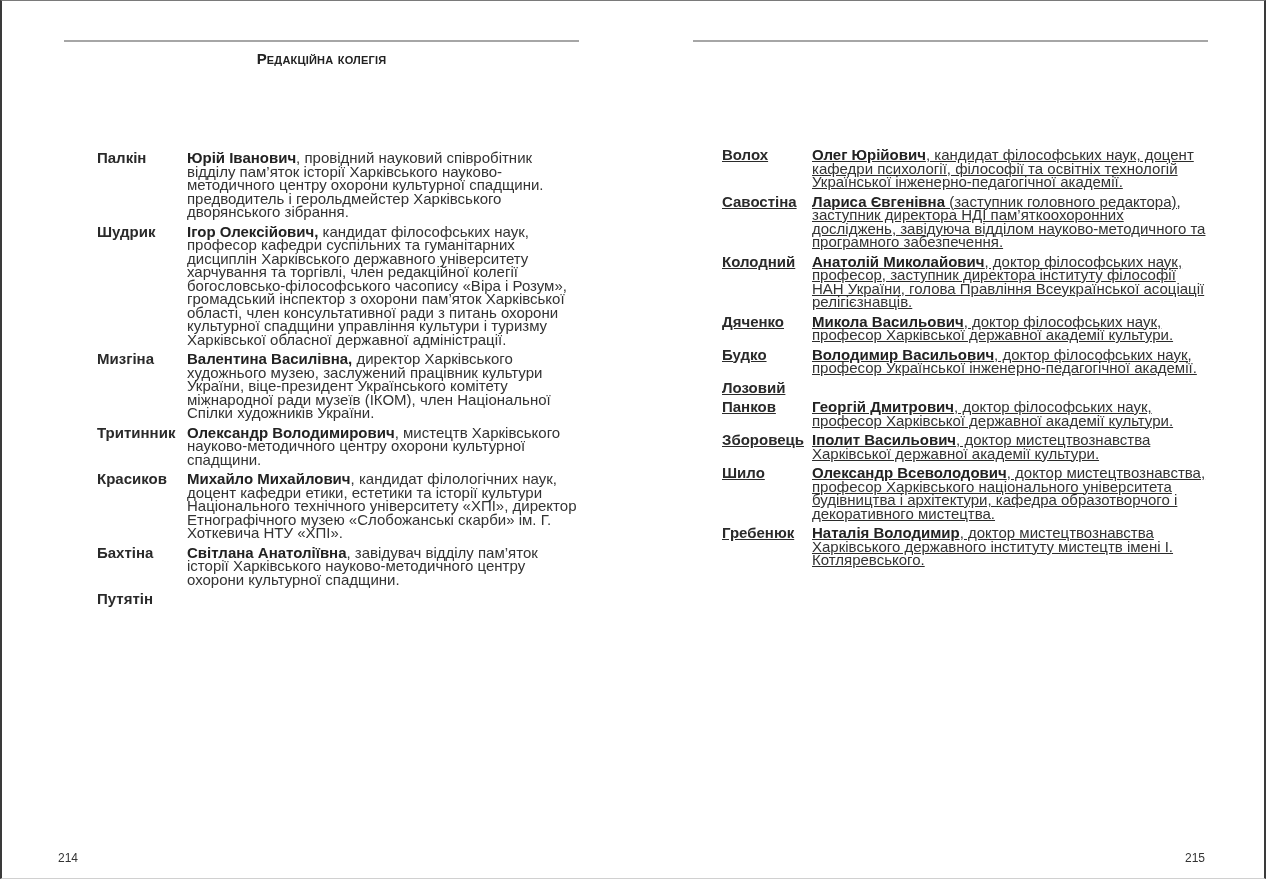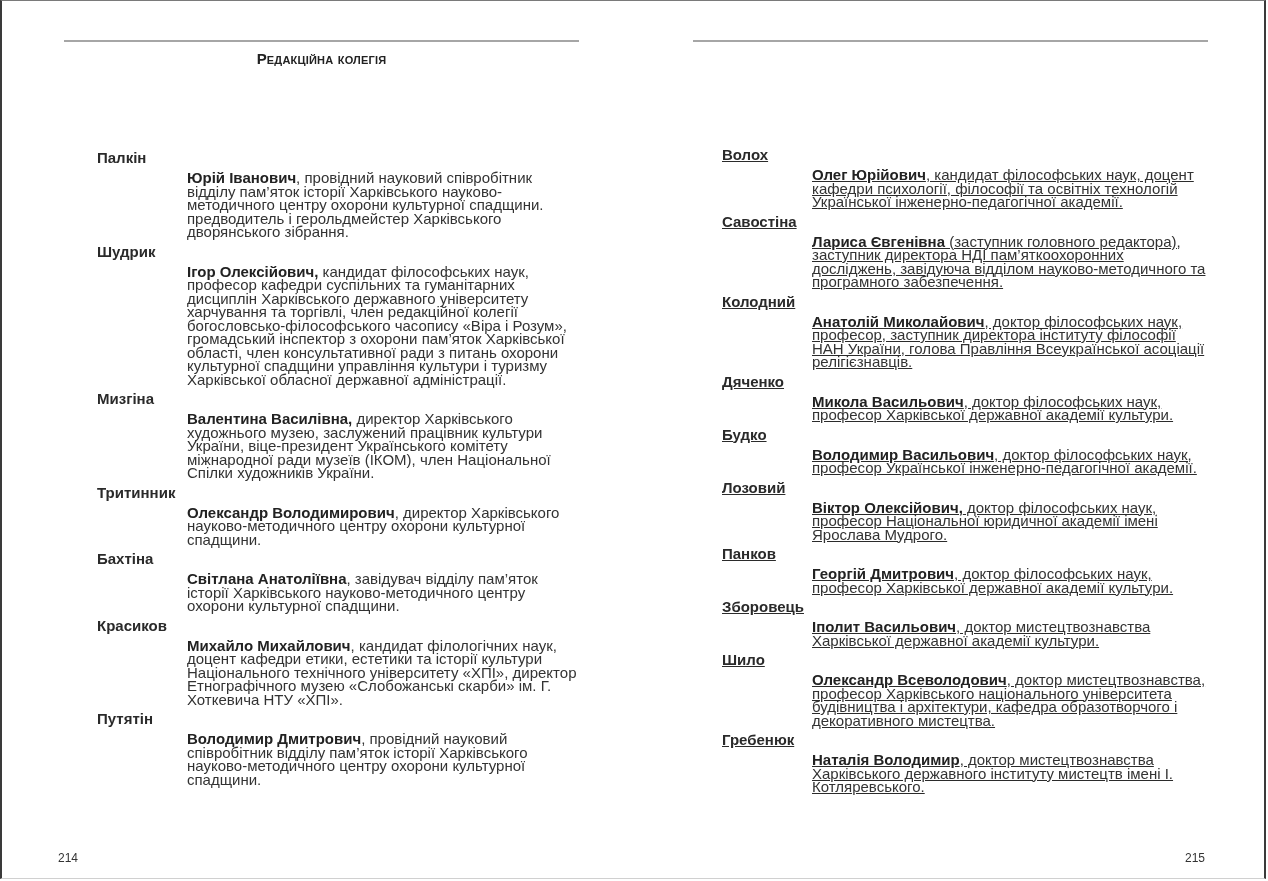--- a/index.html
+++ b/index.html
@@ -22,21 +22,21 @@
     .title {
       position: absolute; top: 50px; left: 64px; width: 515px; text-align: center;
       font-weight: bold; font-size: 15px; color: #222; font-variant: small-caps;
       letter-spacing: 0.2px;
     }
     .entries { position: absolute; }
     .page.left .entries { left: 97px; top: 151px; width: 485px; }
     .page.right .entries { left: 88px; top: 148px; width: 485px; text-decoration: underline; }
     .entry { display: flex; margin-bottom: 6px; font-size: 15px; line-height: 13.5px; }
     .surname { width: 90px; flex: 0 0 90px; font-weight: bold; color: #2a2a2a; }
-    .desc { flex: 1; color: #333; margin-top: 20px; }
+    .desc { flex: 1; color: #333; }
     .desc b { color: #222; }
     .pnum { position: absolute; top: 851px; font-size: 12px; color: #333; }
     .page.left .pnum { left: 58px; }
     .page.right .pnum { left: 551px; }
   </style>
 </head>
 <body>
 
 <div class="frame"></div>
 
@@ -51,33 +51,32 @@
       <div class="entry">
         <div class="surname">Шудрик</div>
         <div class="desc"><b>Ігор Олексійович,</b><span> кандидат філософських наук, професор кафедри суспільних та гуманітарних дисциплін Харківського державного університету харчування та торгівлі, член редакційної колегії богословсько-філософського часопису «Віра і Розум», громадський інспектор з охорони пам’яток Харківської області, член консультативної ради з питань охорони культурної спадщини управління культури і туризму Харківської обласної державної адміністрації.</span></div>
       </div>
       <div class="entry">
         <div class="surname">Мизгіна</div>
         <div class="desc"><b>Валентина Василівна,</b><span> директор Харківського художнього музею, заслужений працівник культури України, віце-президент Українського комітету міжнародної ради музеїв (ІКОМ), член Національної Спілки художників України.</span></div>
       </div>
       <div class="entry">
         <div class="surname">Тритинник</div>
-        <div class="desc"><b>Олександр Володимирович</b><span>, директор Харківського науково-методичного центру охорони культурної спадщини.</span></div>
+        <div class="desc"><b>Олександр Володимирович</b><span>, мистецтв Харківського науково-методичного центру охорони культурної спадщини.</span></div>
+      </div>
+      <div class="entry">
+        <div class="surname">Красиков</div>
+        <div class="desc"><b>Михайло Михайлович</b><span>, кандидат філологічних наук, доцент кафедри етики, естетики та історії культури Національного технічного університету «ХПІ», директор Етнографічного музею «Слобожанські скарби» ім. Г. Хоткевича НТУ «ХПІ».</span></div>
       </div>
       <div class="entry">
         <div class="surname">Бахтіна</div>
         <div class="desc"><b>Світлана Анатоліївна</b><span>, завідувач відділу пам’яток історії Харківського науково-методичного центру охорони культурної спадщини.</span></div>
       </div>
       <div class="entry">
-        <div class="surname">Красиков</div>
-        <div class="desc"><b>Михайло Михайлович</b><span>, кандидат філологічних наук, доцент кафедри етики, естетики та історії культури Національного технічного університету «ХПІ», директор Етнографічного музею «Слобожанські скарби» ім. Г. Хоткевича НТУ «ХПІ».</span></div>
-      </div>
-      <div class="entry">
         <div class="surname">Путятін</div>
-        <div class="desc"><b>Володимир Дмитрович</b><span>, провідний науковий співробітник відділу пам’яток історії Харківського науково-методичного центру охорони культурної спадщини.</span></div>
       </div>
     </div>
   <div class="pnum">214</div>
 </div>
 
 <div class="page right">
   <div class="rule"></div>
   <div class="entries">
       <div class="entry">
         <div class="surname">Волох</div>
@@ -94,21 +93,20 @@
       <div class="entry">
         <div class="surname">Дяченко</div>
         <div class="desc"><b>Микола Васильович</b><span>, доктор філософських наук, професор Харківської державної академії культури.</span></div>
       </div>
       <div class="entry">
         <div class="surname">Будко</div>
         <div class="desc"><b>Володимир Васильович</b><span>, доктор філософських наук, професор Української інженерно-педагогічної академії.</span></div>
       </div>
       <div class="entry">
         <div class="surname">Лозовий</div>
-        <div class="desc"><b>Віктор Олексійович,</b><span> доктор філософських наук, професор Національної юридичної академії імені Ярослава Мудрого.</span></div>
       </div>
       <div class="entry">
         <div class="surname">Панков</div>
         <div class="desc"><b>Георгій Дмитрович</b><span>, доктор філософських наук, професор Харківської державної академії культури.</span></div>
       </div>
       <div class="entry">
         <div class="surname">Зборовець</div>
         <div class="desc"><b>Іполит Васильович</b><span>, доктор мистецтвознавства Харківської державної академії культури.</span></div>
       </div>
       <div class="entry">

